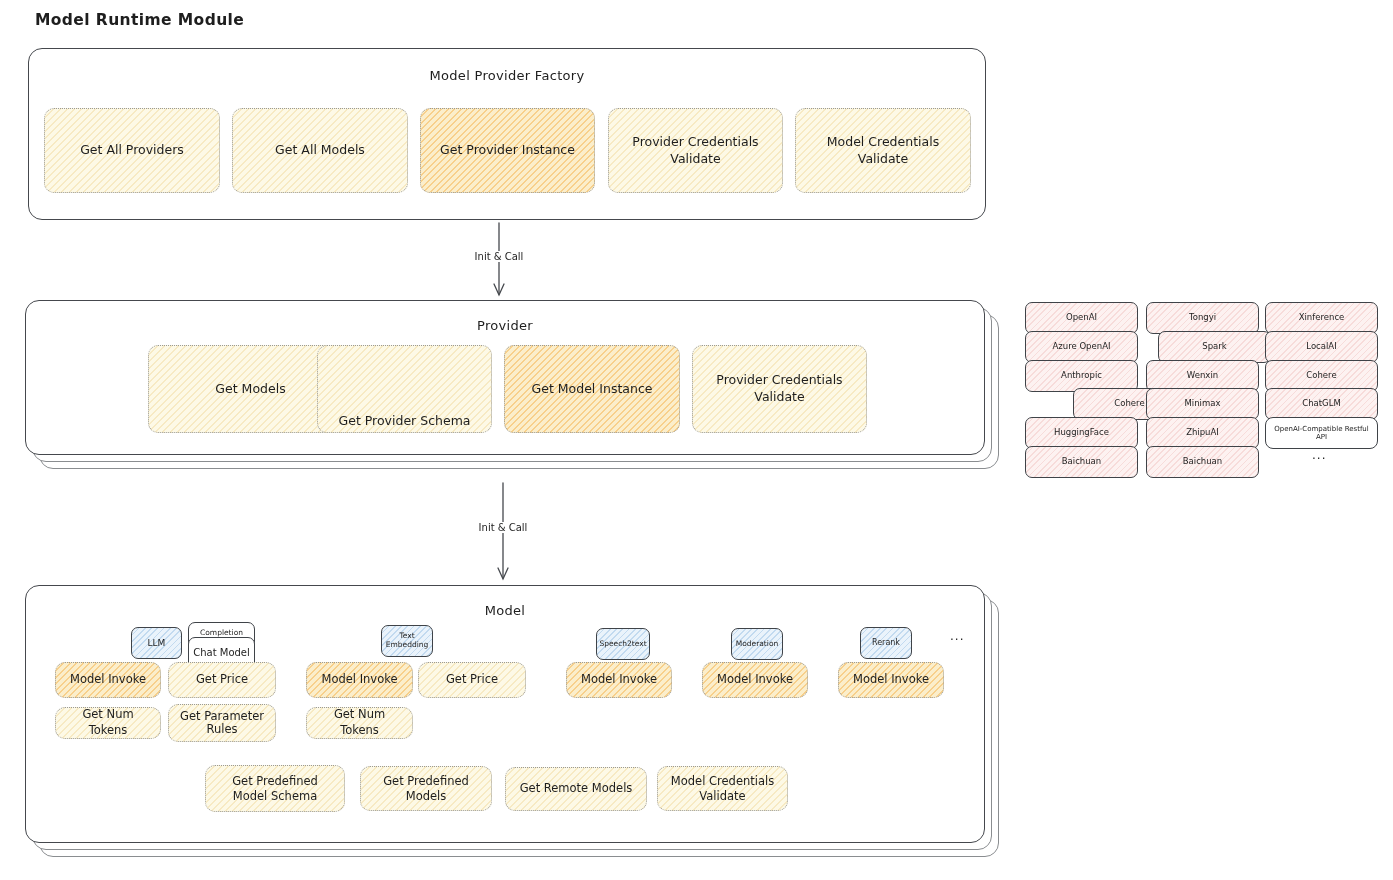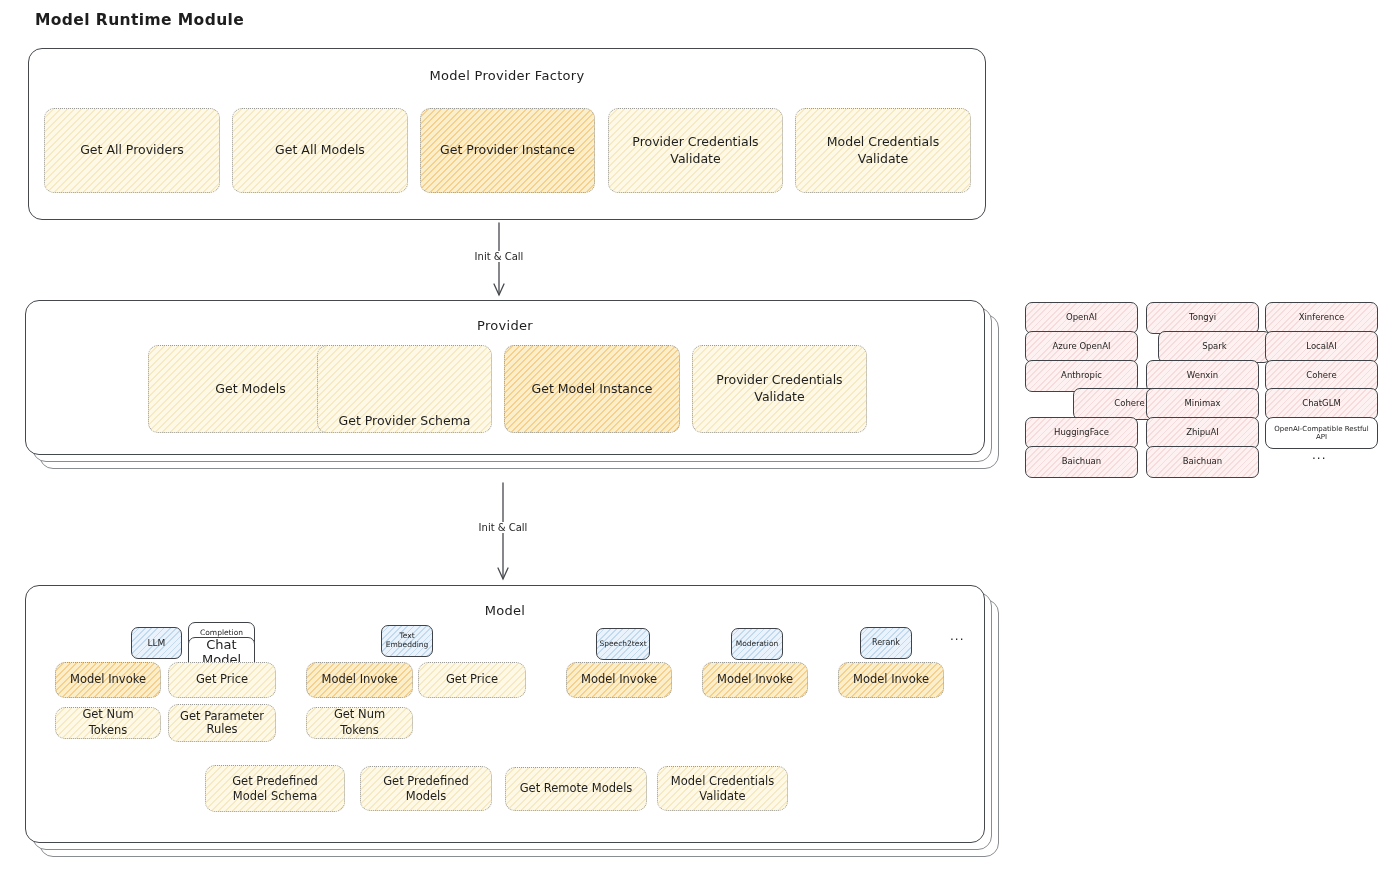--- a/index.html
+++ b/index.html
@@ -148,21 +148,21 @@
   <div class="abs layer" style="left:32px;top:592px;width:960px;height:258px;"></div>
   <div class="abs frame" style="left:25px;top:585px;width:960px;height:258px;"></div>
   <div class="abs sec-title" style="left:25px;top:603px;width:960px;">Model</div>
 
   <div class="abs chip f-blue" style="left:131px;top:627px;width:51px;height:22px;font-size:9px;">
       <span>LLM</span>
     </div>
   <div class="abs chip f-white" style="left:188px;top:622px;width:67px;height:13px;font-size:7.5px;">
       <span>Completion Model</span>
     </div>
-  <div class="abs chip f-white" style="left:188px;top:637px;width:67px;height:13px;font-size:13px;">
+  <div class="abs chip f-white" style="left:188px;top:637px;width:67px;height:13px;font-size:10px;">
       <span>Chat Model</span>
     </div>
   <div class="abs chip f-blue" style="left:381px;top:625px;width:52px;height:25px;font-size:7.5px;">
       <span>Text Embedding</span>
     </div>
   <div class="abs chip f-blue" style="left:596px;top:628px;width:54px;height:20px;font-size:7.5px;">
       <span>Speech2text</span>
     </div>
   <div class="abs chip f-blue" style="left:731px;top:628px;width:52px;height:20px;font-size:7.5px;">
       <span>Moderation</span>

